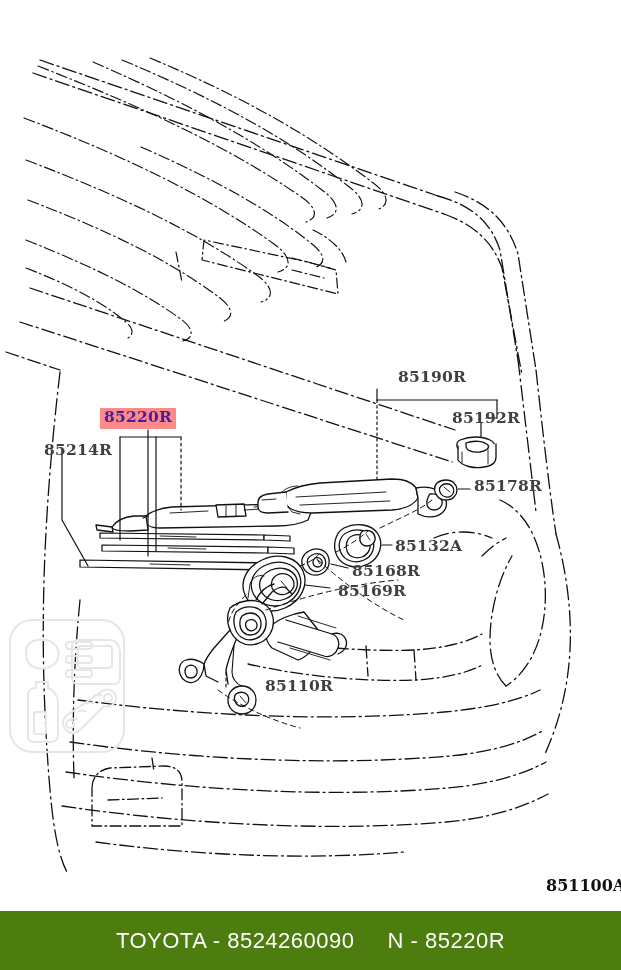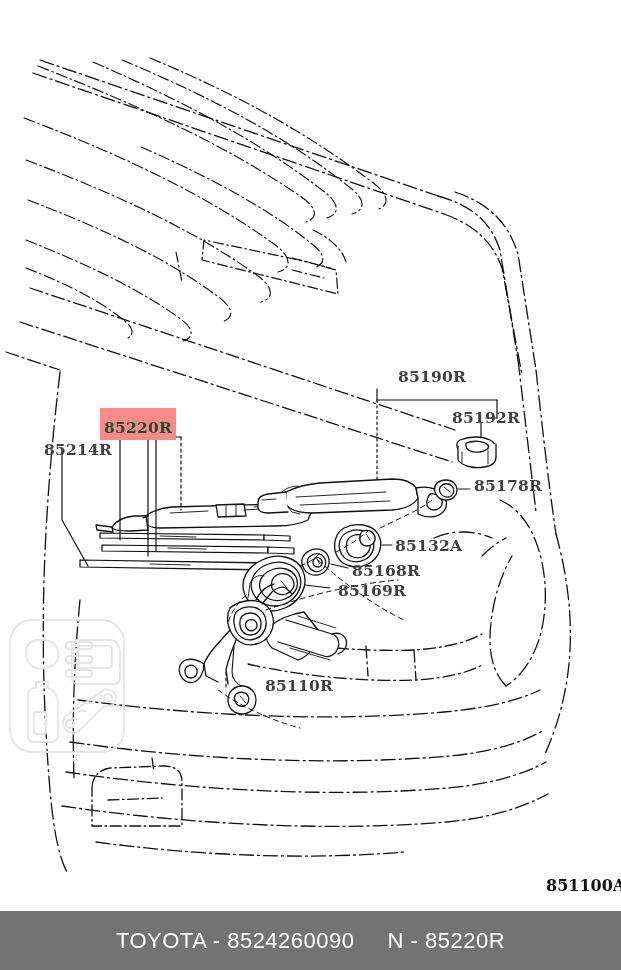--- a/index.html
+++ b/index.html
@@ -32,40 +32,40 @@
     font-family: "DejaVu Serif", "Liberation Serif", serif;
     font-weight: bold;
     font-size: 15.5px;
     color: #404040;
     letter-spacing: 0.2px;
     white-space: nowrap;
     line-height: 1;
   }
   .part-label.highlight {
     background: #fb8a8a;
-    color: #14532d;
-    padding: 12px 4px 4px 4px;
+    color: #4c1d95;
+    padding: 1px 4px 4px 4px;
   }
   #diagram-code {
     position: absolute;
     left: 546px;
     top: 876px;
     font-family: "DejaVu Serif", "Liberation Serif", serif;
     font-weight: bold;
     font-size: 16px;
     color: #111111;
     white-space: nowrap;
   }
   #footer-bar {
     position: absolute;
     left: 0;
     top: 911px;
     width: 621px;
     height: 59px;
-    background: #737373;
+    background: #4d7c0f;
     display: flex;
     align-items: center;
     justify-content: center;
   }
   #footer-text {
     font-family: "Liberation Sans", sans-serif;
     font-size: 22px;
     color: #ffffff;
     letter-spacing: 0.5px;
     white-space: pre;

